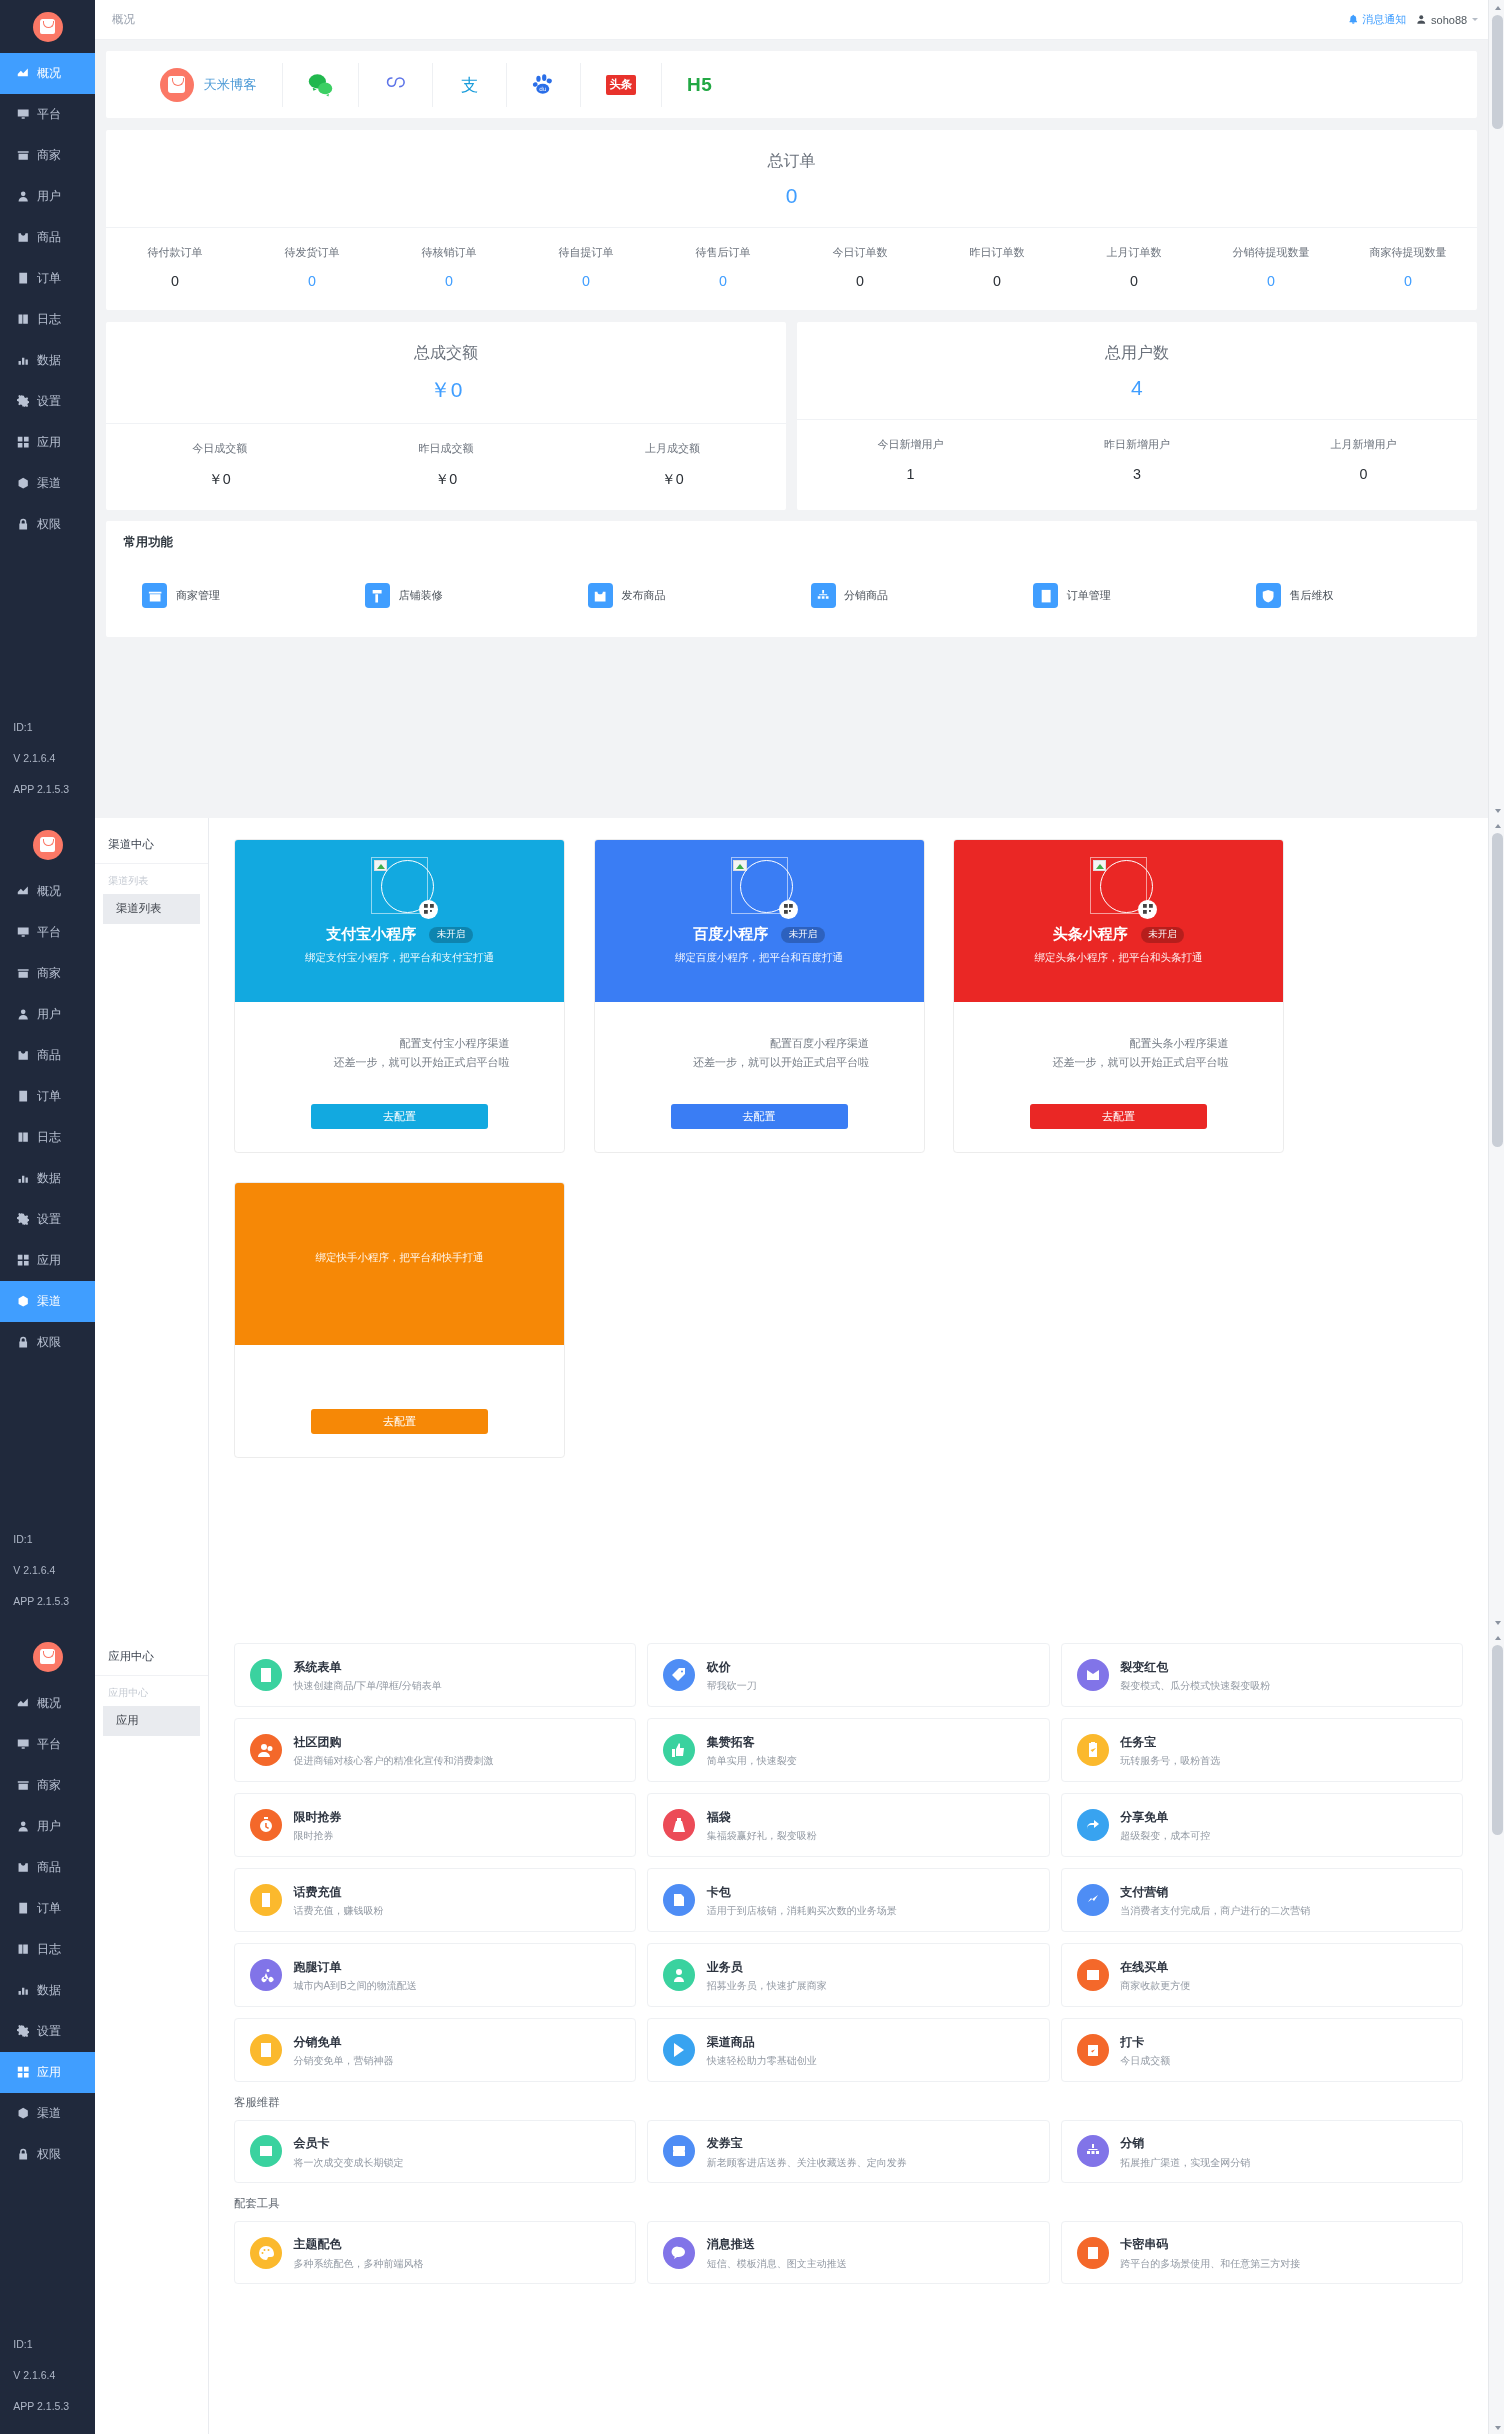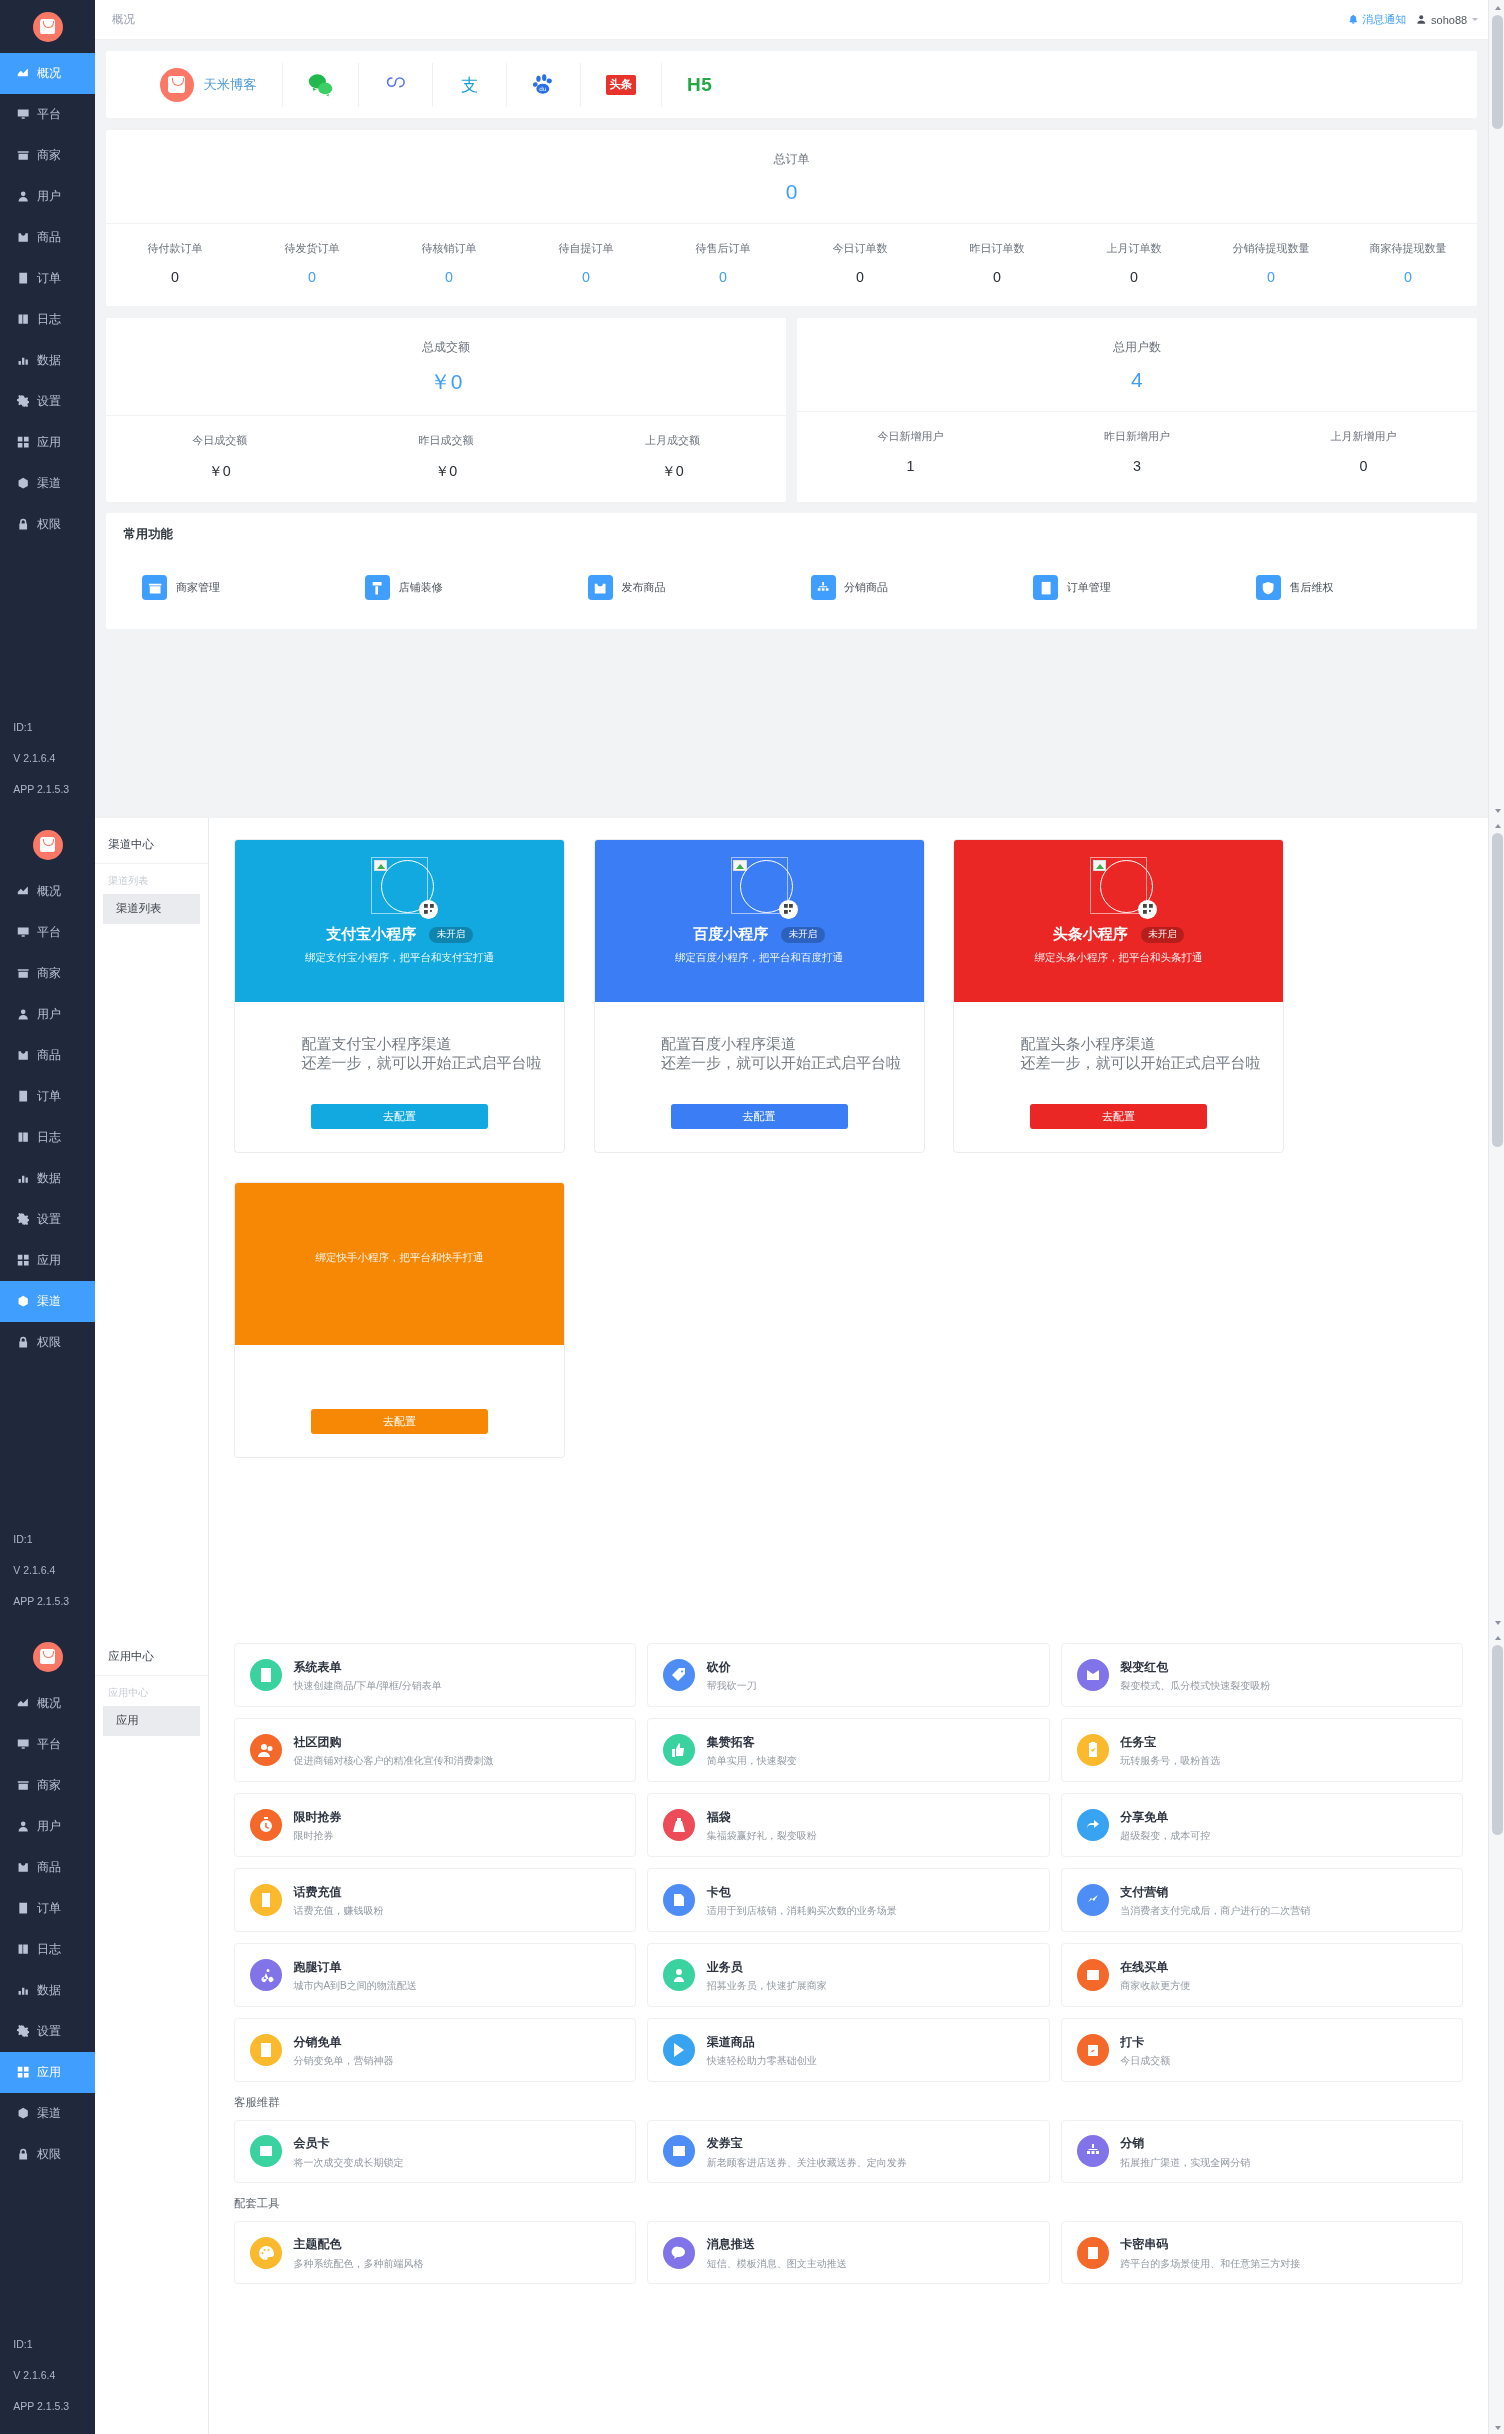--- a/index.html
+++ b/index.html
@@ -71,21 +71,21 @@
   .brandbag .inner { width:17px;height:17px;background:#fff;border-radius:2.9px; position:relative;}
   .brandbag .inner:after { content:""; position:absolute; left:3.3px; top:1.9px; width:10.5px;height:6.7px;
       border:1.7px solid #fb7866;border-top:none;border-radius:0 0 8.6px 8.6px;}
   .brandtxt { font-size: 13.3px; color: #4d9ad6; }
   .h5txt { font-size: 19px; font-weight: bold; color: #22a844; letter-spacing: 0.5px;}
   .ttbox { background:#e8322c; color:#fff; font-size:11.4px; font-weight:bold; padding:2.9px 3.8px; border-radius:1.9px;}
 
   
   .statcard { margin-top: 11.4px; }
   .total-row { text-align: center; padding: 21px 0 19px; border-bottom: 1px solid #f0f2f5; }
-  .total-lbl { font-size: 12px; color: #6b727c; }
+  .total-lbl { font-size: 16px; color: #6b727c; }
   .total-val { font-size: 21px; color: #409eff; margin-top: 12.4px; }
   .stat-row { display: flex; padding: 17px 0 21px; }
   .stat-cell { flex: 1; text-align: center; }
   .stat-lbl { font-size: 11px; color: #6b727c; }
   .stat-num { margin-top: 13.3px; font-size: 14.3px; color: #2b3036; }
   .stat-num.blue { color: #409eff; }
 
   .twocol { display: flex; gap: 11.4px; margin-top: 11.4px; }
   .twocol > .card { flex: 1; }
 
@@ -131,21 +131,21 @@
      background:
        linear-gradient(#444,#444) 0 0/3.8px 3.8px no-repeat,
        linear-gradient(#444,#444) 5.7px 0/3.8px 3.8px no-repeat,
        linear-gradient(#444,#444) 0 5.7px/3.8px 3.8px no-repeat,
        linear-gradient(#444,#444) 5.7px 5.7px/1.9px 1.9px no-repeat; }
   .chan-name { z-index:2; margin-top: 11.4px; display:flex; align-items:center; gap:13px; }
   .chan-name .t { font-size: 15px; color:#fff; font-weight: bold; }
   .chan-badge { font-size: 9.5px; color:#fff; background: rgba(0,0,0,.22); border-radius: 9.5px; padding: 1.9px 7.6px; }
   .chan-sub { z-index:2; margin-top: 6.7px; font-size: 10.5px; color: rgba(255,255,255,.93); }
   .chan-body { flex:1; display:flex; flex-direction:column; align-items:center; justify-content:center; padding: 32px 0 0;}
-  .chan-desc { font-size: 15px; color: #757c85; line-height: 19px; text-align:left;margin-left:44px; }
+  .chan-desc { font-size: 11px; color: #757c85; line-height: 19px; text-align:right;margin-left:44px; }
   .chan-btn { margin: 32px 0 23px; width: 177px; height: 25px; border-radius: 2.9px; border:none;
               color:#fff; font-size: 11px; cursor:pointer; font-family:inherit; }
 
   
   .app-sec-title { font-size: 11.4px; color: #5d646d; margin: 13.3px 0 9.5px; }
   .app-grid { display: grid; grid-template-columns: repeat(3, 1fr); gap: 11.4px; }
   .app-card { border: 1px solid #eef0f3; border-radius: 3.8px; background: #fff;
               padding: 12.4px 15px; display: flex; align-items: center; gap: 11.4px; cursor: pointer; }
   .app-ic { width: 32px; height: 32px; border-radius: 50%; flex: 0 0 32px;
             display:flex;align-items:center;justify-content:center; }

